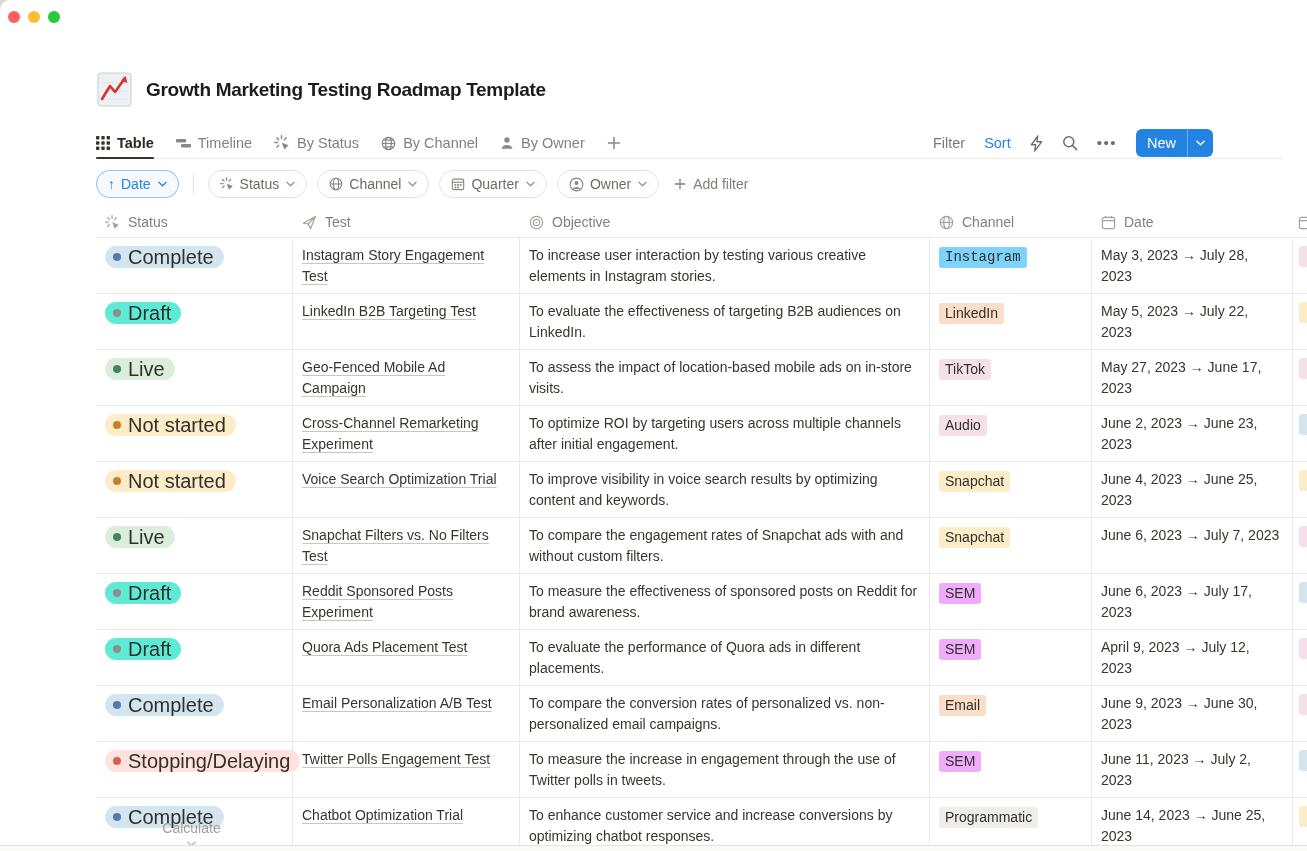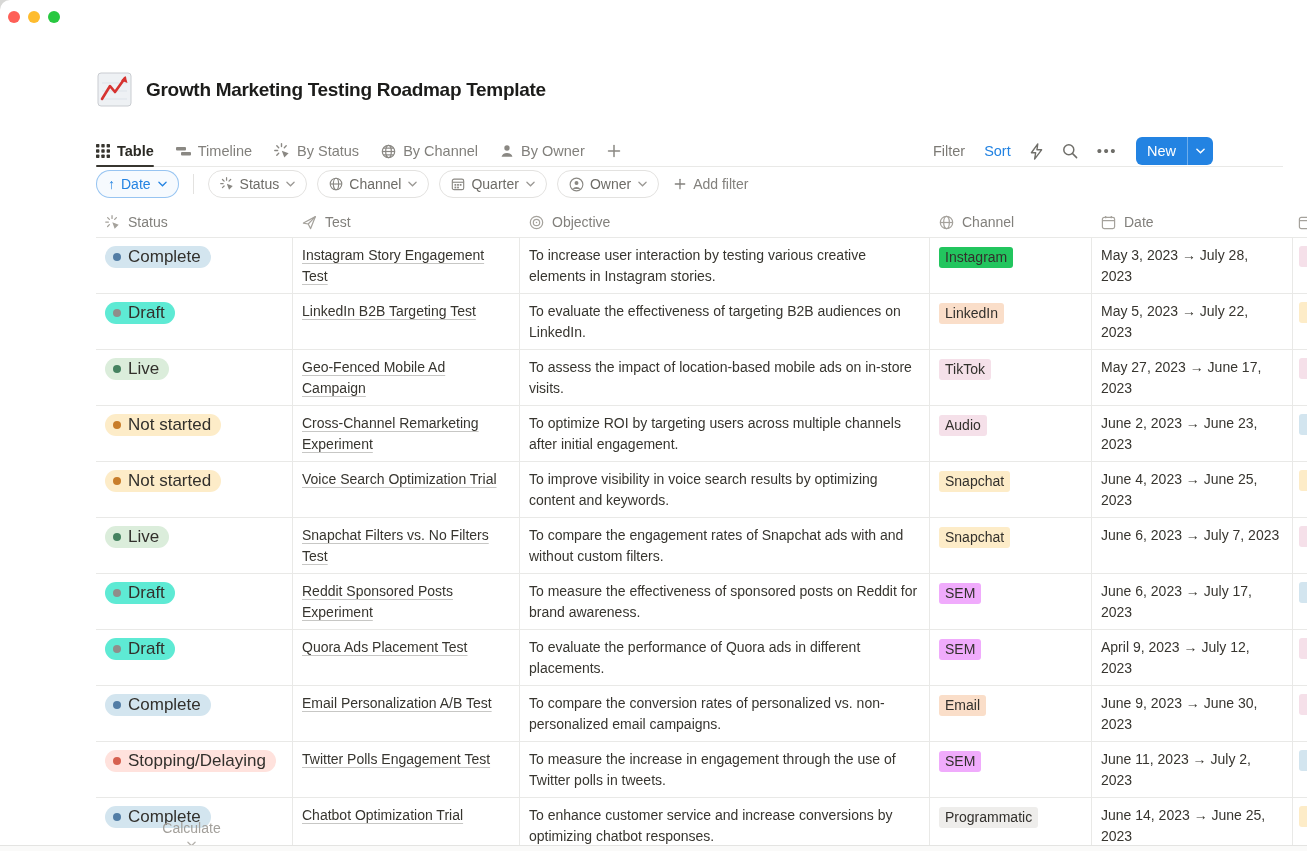--- a/index.html
+++ b/index.html
@@ -14,21 +14,21 @@
   .tl-red{background:#fe5f57;}
   .tl-yellow{background:#febc2e;}
   .tl-green{background:#28c840;}
 
   
   .title-row{position:absolute;left:96px;top:71px;display:flex;align-items:center;gap:13px;}
   .page-icon{width:37px;height:37px;flex:0 0 auto;}
   h1.page-title{margin:0;font-size:19px;font-weight:700;color:#1c1c1a;letter-spacing:-0.3px;}
 
   
-  .tabbar{position:absolute;left:96px;top:136px;width:1187px;height:30px;
+  .tabbar{position:absolute;left:96px;top:128px;width:1187px;height:30px;
           display:flex;justify-content:space-between;align-items:center;
           border-bottom:1px solid #e9e9e7;}
   .tabs{display:flex;align-items:center;gap:22px;height:30px;}
   .tab{position:relative;display:inline-flex;align-items:center;gap:7px;height:30px;
        font-size:14.5px;color:#82807c;cursor:pointer;white-space:nowrap;}
   .tab.active{color:#2a2923;font-weight:600;}
   .tab.active::after{content:"";position:absolute;left:0;right:0;bottom:-1px;height:2.5px;
        background:#37352f;border-radius:1px;}
   .tab svg{display:block;}
 
@@ -66,31 +66,31 @@
       font-size:14px;line-height:20.5px;color:#37352f;cursor:pointer;}
   .c-status{width:197px;}
   .c-test{width:227px;}
   .c-obj{width:410px;}
   .c-channel{width:162px;}
   .c-date{width:201px;}
   .c-extra{width:14px;border-right:none;padding:0;overflow:hidden;}
   .th.c-extra{padding:0;}
 
   .pill{display:inline-flex;align-items:center;gap:7px;height:22px;padding:0 10px 0 8px;
-        border-radius:11px;font-size:17px;color:#32302c;white-space:nowrap;margin-top:1px;}
+        border-radius:11px;font-size:20px;color:#32302c;white-space:nowrap;margin-top:1px;}
   .pill .dot{width:8px;height:8px;border-radius:50%;flex:0 0 auto;}
   .p-blue{background:#d3e5ef;}   .p-blue .dot{background:#527da5;}
   .p-gray{background:#5eead4;}   .p-gray .dot{background:#8f8e8b;}
   .p-green{background:#dbeddb;}  .p-green .dot{background:#458260;}
   .p-yellow{background:#fdecc8;} .p-yellow .dot{background:#c87d2a;}
   .p-red{background:#ffe2dd;}    .p-red .dot{background:#d6604f;}
 
   .tag{display:inline-block;height:21px;line-height:21px;padding:0 6px;border-radius:3px;
        font-size:14px;color:#32302c;white-space:nowrap;margin-top:2px;}
-  .t-gray{background:#22c55e;}
+  .t-gray{background:#7dd3fc;font-family:Liberation Mono, monospace;}
   .t-lightgray{background:#eeedeb;}
   .t-orange{background:#fadec9;}
   .t-pink{background:#f5e0e9;}
   .t-yellow{background:#fdecc8;}
   .t-red{background:#f0abfc;}
 
   .stub{display:block;width:9px;height:21px;margin:8px 0 0 6px;border-radius:3px 0 0 3px;}
   .s-pink{background:#f5e0e9;}
   .s-yellow{background:#fdecc8;}
   .s-blue{background:#d3e5ef;}

